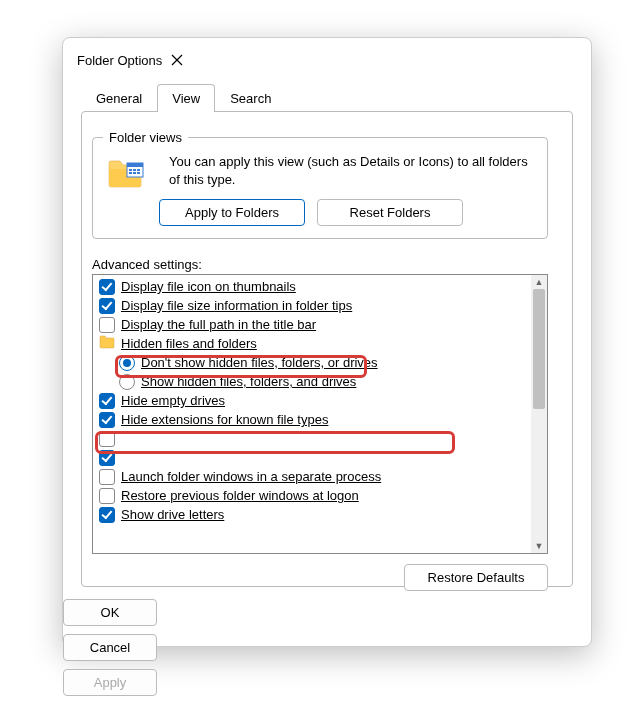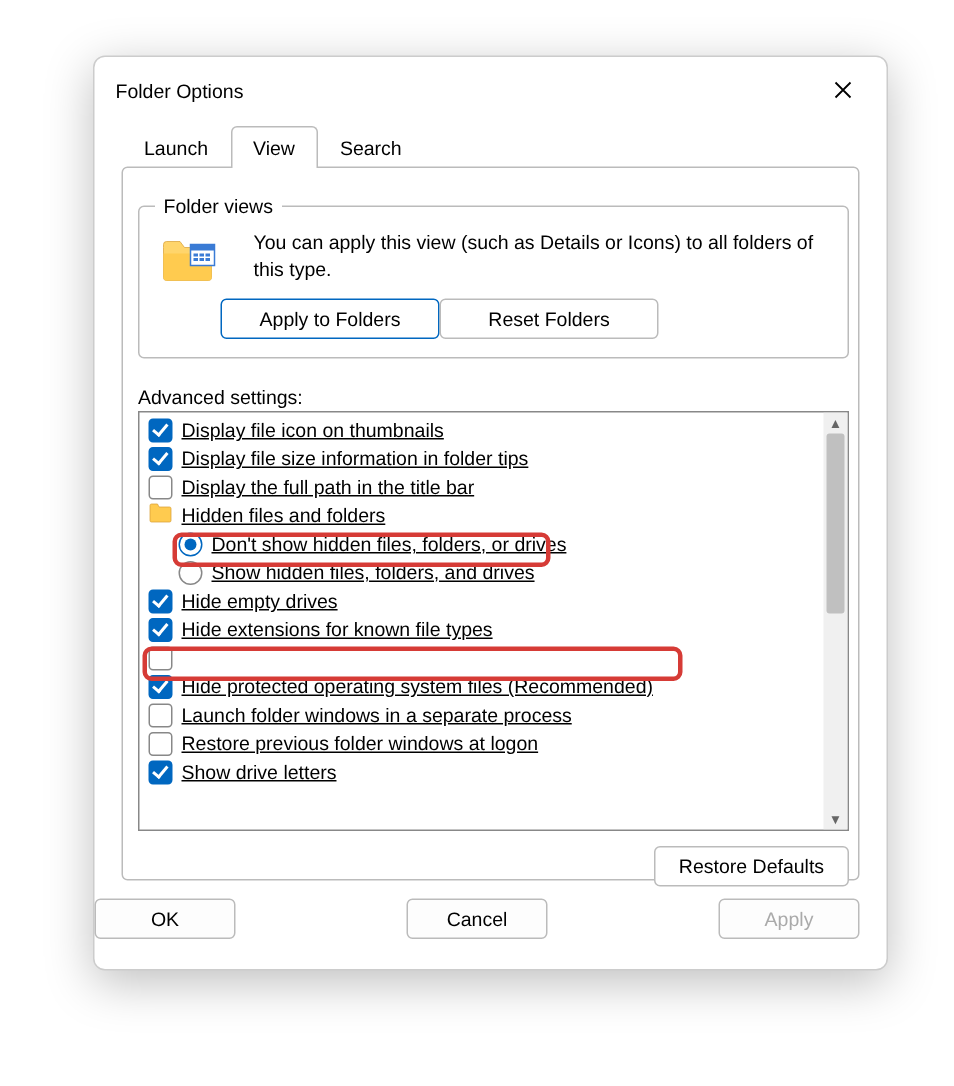--- a/index.html
+++ b/index.html
@@ -1,30 +1,30 @@
 <!DOCTYPE html>
 <html><head>
   <meta charset="utf-8">
   <style>
     * { box-sizing: border-box; margin: 0; padding: 0; font-family: 'Segoe UI', Tahoma, sans-serif; }
     body { background: #fff; width: 636px; height: 724px; position: relative; }
     .window { position: absolute; top: 37px; left: 62px; width: 530px; height: 610px; background: #fff; border: 1px solid #ccc; border-radius: 8px; box-shadow: 0 8px 32px rgba(0,0,0,0.25); }
-    .titlebar { display: flex; justify-content: space-between; align-items: center; padding: 10px 14px 8px 14px; }
+    .titlebar { display: flex; align-items: center; padding: 10px 14px 8px 14px; }
     .titlebar-text { font-size: 13px; color: #000; }
     .close-btn { width: 30px; height: 24px; display: flex; align-items: center; justify-content: center; font-size: 16px; cursor: pointer; }
     .tabs-row { display: flex; padding-left: 18px; margin-top: 4px; }
     .tab { padding: 6px 14px; font-size: 13px; color: #000; cursor: pointer; border: 1px solid transparent; border-bottom: none; border-radius: 4px 4px 0 0; }
     .tab.active { border-color: #bbb; background: #fff; position: relative; z-index: 2; }
-    .tab-body { border: 1px solid #bbb; border-radius: 4px; margin: 0 18px 12px 18px; padding: 8px 6px 14px 10px; margin-top: -1px; height: 476px; }
+    .tab-body { border: 1px solid #bbb; border-radius: 4px; margin: 0 18px 12px 18px; padding: 8px 24px 14px 10px; margin-top: -1px; height: 476px; }
     fieldset { border: 1px solid #bbb; border-radius: 4px; padding: 8px 10px 12px 10px; margin-top: 10px; }
     legend { font-size: 13px; padding: 0 6px; }
     .fv-row { display: flex; gap: 20px; align-items: flex-start; }
     .folder-ico { width: 44px; height: 36px; display: flex; align-items: center; justify-content: center; flex-shrink: 0; margin-left: 2px; margin-top: 2px; }
     .fv-text { font-size: 13px; color: #000; line-height: 1.35; }
-    .fv-btns { display: flex; margin-top: 8px; margin-left: 44px; }
+    .fv-btns { display: flex; gap: 12px; margin-top: 8px; margin-left: 56px; }
     .btn { border: 1px solid #bbb; border-radius: 4px; background: #fff; font-size: 13px; padding: 5px 0; width: 146px; cursor: pointer; }
     .btn.primary { border-color: #0067c0; }
     .adv-label { font-size: 13px; margin-top: 18px; margin-bottom: 2px; }
     .listbox { border: 1px solid #888; height: 280px; overflow: hidden; position: relative; background: #fff; text-decoration: underline; }
     .list-inner { padding: 2px 0; }
     .row { display: flex; align-items: center; gap: 6px; padding: 0 6px; height: 19px; font-size: 13px; color: #000; white-space: nowrap; }
     .row.indent1 { padding-left: 26px; }
     .cb, .rb { width: 16px; height: 16px; border-radius: 3px; border: 1.5px solid #888; display: flex; align-items: center; justify-content: center; flex-shrink: 0; }
     .cb.checked { background: #0067c0; border-color: #0067c0; }
     .cb.checked::after { content: ""; width: 4px; height: 8px; border: solid #fff; border-width: 0 2px 2px 0; transform: rotate(40deg) translate(-1px,-1px); }
@@ -33,39 +33,39 @@
     .rb.checked::after { content: ""; width: 8px; height: 8px; border-radius: 50%; background: #0067c0; }
     .scrollbar { position: absolute; right: 0; top: 0; width: 16px; bottom: 0; background: #f0f0f0; }
     .scroll-thumb { position: absolute; left: 2px; right: 2px; top: 14px; height: 120px; background: #c0c0c0; border-radius: 2px; }
     .scroll-arrow { position: absolute; left: 0; right: 0; height: 14px; display: flex; align-items: center; justify-content: center; color: #666; font-size: 9px; }
     .scroll-arrow.up { top: 0; }
     .scroll-arrow.down { bottom: 0; }
     .highlight { position: absolute; border: 3px solid #d63b36; border-radius: 6px; pointer-events: none; }
     .hl1 { left: 22px; top: 80px; width: 252px; height: 23px; }
     .hl2 { left: 2px; top: 156px; width: 360px; height: 23px; }
     .restore-row { display: flex; justify-content: flex-end; margin-top: 10px; }
-    .bottom-btns { display: flex; justify-content: space-between; gap: 8px; margin: 0 18px 14px 0; }
+    .bottom-btns { display: flex; justify-content: flex-start; gap: 8px; margin: 0 18px 14px 0; flex-direction: column; }
     .btn-s { border: 1px solid #bbb; border-radius: 4px; background: #fdfdfd; font-size: 13px; width: 94px; padding: 5px 0; cursor: pointer; }
     .btn-s.disabled { color: #aaa; cursor: default; }
   </style>
 </head>
 <body>
 
 <div class="window">
   <div class="titlebar">
     <span class="titlebar-text">Folder Options</span>
     <div class="close-btn">
       <svg width="12" height="12" viewBox="0 0 12 12">
           <path d="M1 1 L11 11 M11 1 L1 11" stroke="#000" stroke-width="1.2" fill="none"></path>
         </svg>
     </div>
   </div>
 
   <div class="tabs-row">
-    <div class="tab">Launch</div>
+    <div class="tab">General</div>
     <div class="tab active">View</div>
     <div class="tab">Search</div>
   </div>
 
   <div class="tab-body">
     <fieldset>
       <legend>Folder views</legend>
       <div class="fv-row">
         <div class="folder-ico">
           <svg width="44" height="36" viewBox="0 0 44 36">
@@ -124,21 +124,20 @@
           </div>
           <div class="row">
             <span class="cb checked"></span>
             <span>Hide extensions for known file types</span>
           </div>
           <div class="row">
             <span class="cb"></span>
           </div>
           <div class="row">
             <span class="cb checked"></span>
-            <span>Hide protected operating system files (Recommended)</span>
           </div>
           <div class="row">
             <span class="cb"></span>
             <span>Launch folder windows in a separate process</span>
           </div>
           <div class="row">
             <span class="cb"></span>
             <span>Restore previous folder windows at logon</span>
           </div>
           <div class="row">
@@ -149,21 +148,21 @@
       <div class="highlight hl1"></div>
       <div class="highlight hl2"></div>
       <div class="scrollbar">
         <div class="scroll-arrow up">▲</div>
         <div class="scroll-thumb"></div>
         <div class="scroll-arrow down">▼</div>
       </div>
     </div>
 
     <div class="restore-row">
-      <button class="btn" style="width:130px">Restore Defaults</button>
+      <button class="btn" style="width:144px">Restore Defaults</button>
     </div>
   </div>
 
   <div class="bottom-btns">
     <button class="btn-s">OK</button>
     <button class="btn-s">Cancel</button>
     <button class="btn-s disabled">Apply</button>
   </div>
 </div>
 

